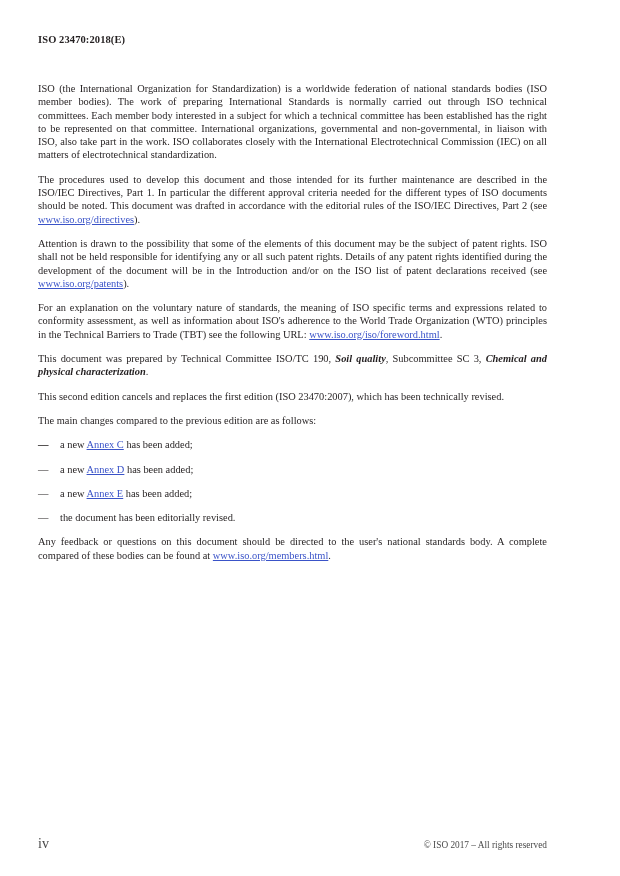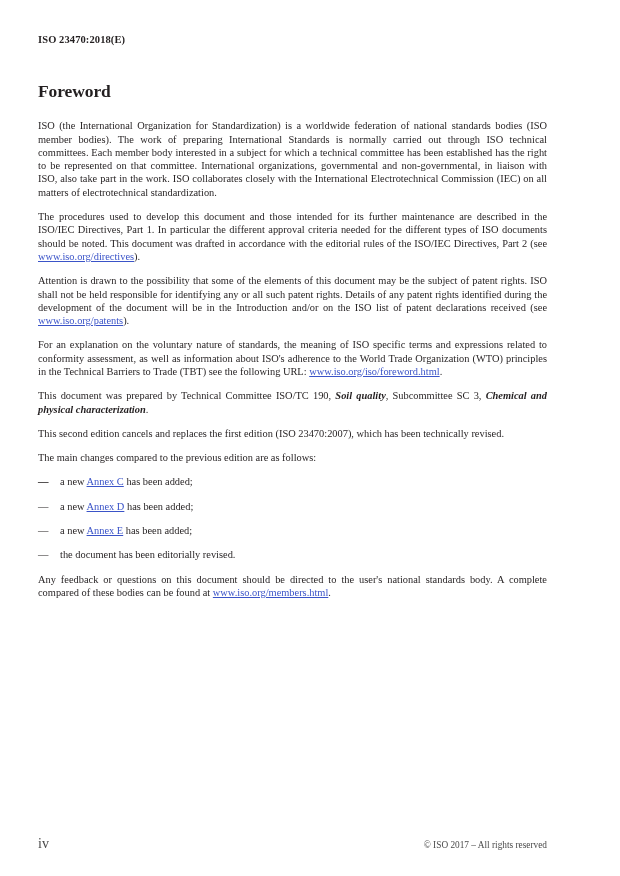--- a/index.html
+++ b/index.html
@@ -101,21 +101,20 @@
 </style>
 </head>
 <body>
 
 <div class="page">
 
   <div class="running-head">ISO 23470:2018(E)</div>
 
   <div class="content">
 
-    <h1 class="foreword">Foreword</h1>
 
     <p class="body-par">ISO (the International Organization for Standardization) is a worldwide federation of national standards bodies (ISO member bodies). The work of preparing International Standards is normally carried out through ISO technical committees. Each member body interested in a subject for which a technical committee has been established has the right to be represented on that committee. International organizations, governmental and non-governmental, in liaison with ISO, also take part in the work. ISO collaborates closely with the International Electrotechnical Commission (IEC) on all matters of electrotechnical standardization.</p>
 
     <p class="body-par"><span>The procedures used to develop this document and those intended for its further maintenance are described in the ISO/IEC Directives, Part 1. In particular the different approval criteria needed for the different types of ISO documents should be noted. This document was drafted in accordance with the editorial rules of the ISO/IEC Directives, Part 2 (see </span><a class="doclink" href="#">www.iso.org/directives</a><span>).</span></p>
 
     <p class="body-par"><span>Attention is drawn to the possibility that some of the elements of this document may be the subject of patent rights. ISO shall not be held responsible for identifying any or all such patent rights. Details of any patent rights identified during the development of the document will be in the Introduction and/or on the ISO list of patent declarations received (see </span><a class="doclink" href="#">www.iso.org/patents</a><span>).</span></p>
 
 
     <p class="body-par"><span>For an explanation on the voluntary nature of standards, the meaning of ISO specific terms and expressions related to conformity assessment, as well as information about ISO's adherence to the World Trade Organization (WTO) principles in the Technical Barriers to Trade (TBT) see the following URL: </span><a class="doclink" href="#">www.iso.org/iso/foreword.html</a><span>.</span></p>
 

